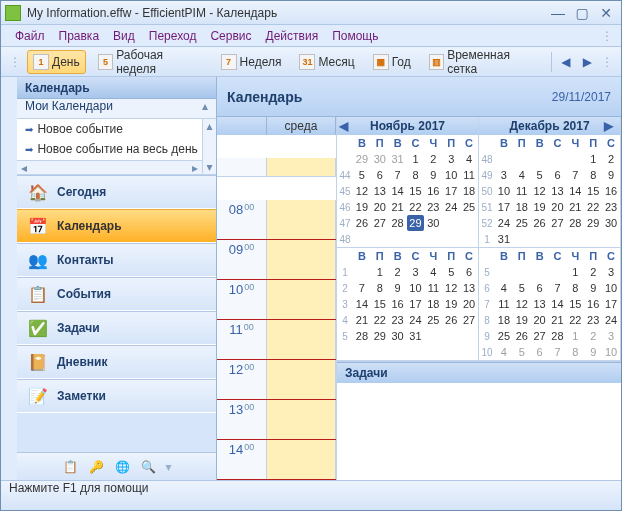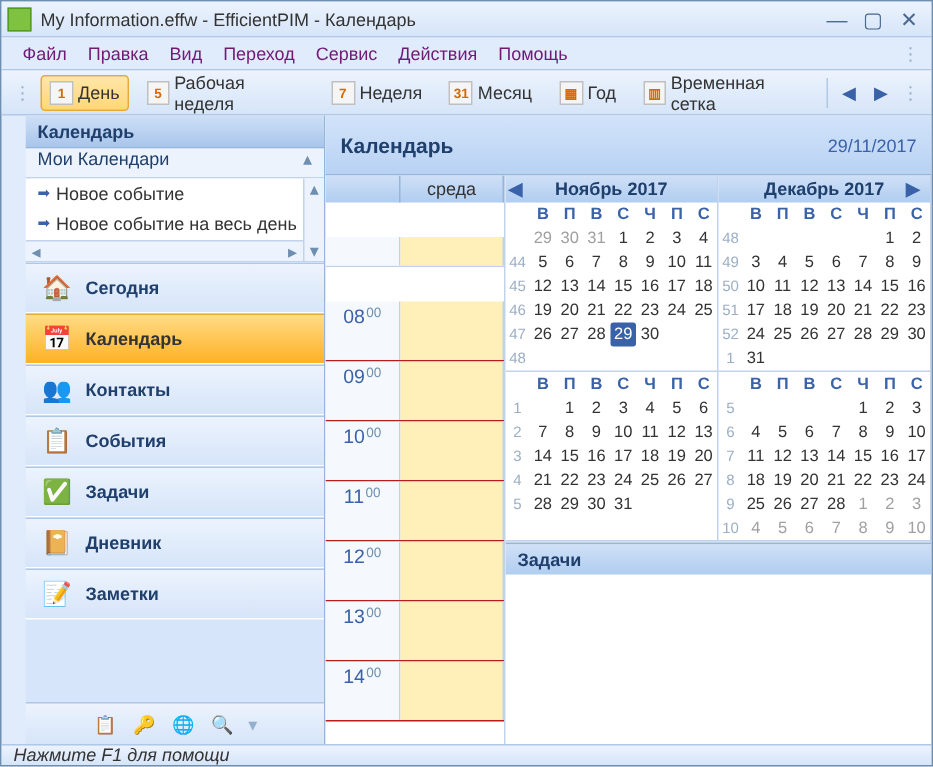--- a/index.html
+++ b/index.html
@@ -72,21 +72,21 @@
 .minigrid { display: grid; grid-template-columns: 16px repeat(7, 1fr); font-size: 11px; }
 .minigrid div { height: 16px; display: flex; align-items: center; justify-content: center; color: #333; }
 .minigrid .wh { color: #3a62a8; font-weight: bold; }
 .minigrid .wn { color: #9caec5; font-size: 10px; }
 .minigrid .dim { color: #a0a0a0; }
 .minigrid .today { background: #3a62a8; color: #fff; border-radius: 2px; }
 
 .taskpanel { flex: 1; border-top: 1px solid #96b5da; }
 .taskhdr { height: 20px; background: linear-gradient(#cfe0f7,#b0cdf0); padding: 0 8px; display: flex; align-items: center; color: #1f3f6d; font-weight: bold; }
 
-.statusbar { height: 14px; background: linear-gradient(#ecf3fd,#d6e5f9); border-top: 1px solid #b0c8e5; display: flex; align-items: flex-end; padding: 0 8px; color: #333; font-style: italic; }
+.statusbar { height: 30px; background: linear-gradient(#ecf3fd,#d6e5f9); border-top: 1px solid #b0c8e5; display: flex; align-items: flex-start; padding: 0 8px; color: #333; }
 </style>
 </head>
 <body>
 
 <div class="titlebar">
   <div class="icon"></div>
   <div class="title">My Information.effw - EfficientPIM - Календарь</div>
   <div class="winbtn">—</div>
   <div class="winbtn">▢</div>
   <div class="winbtn">✕</div>

